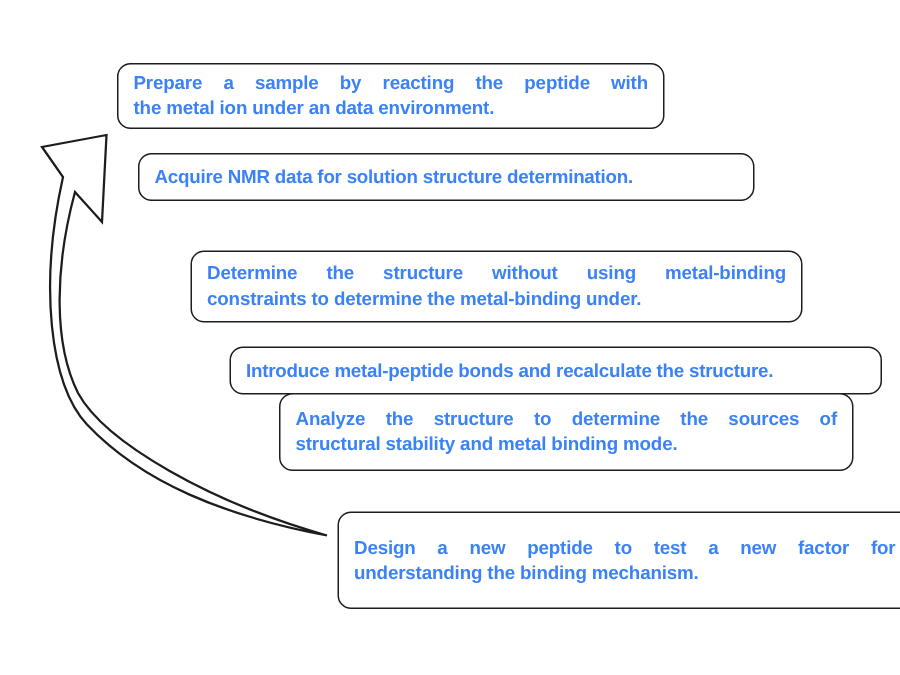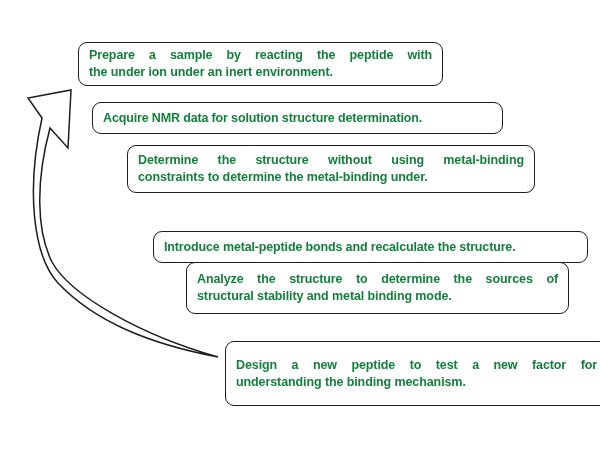--- a/index.html
+++ b/index.html
@@ -18,30 +18,30 @@
   .box {
     position:absolute;
     box-sizing:border-box;
     background:#ffffff;
     border:1.6px solid #1d1d1d;
     border-radius:9px;
     display:flex;
     flex-direction:column;
     justify-content:center;
     padding:0 10px;
-    color:#15803d;
+    color:#3b82f6;
     font-weight:700;
     font-size:12.5px;
   }
   .ln { line-height:17px; text-align:left; letter-spacing:-0.1px; }
   .ln.just { text-align:justify; text-align-last:justify; }
   .ln.one  { white-space:nowrap; letter-spacing:-0.15px; }
   .b1 { left:78px;  top:42px;  width:365px; height:44px; }
   .b2 { left:92px; top:102px; width:411px; height:32px; }
-  .b3 { left:127px; top:145px; width:408px; height:48px; }
+  .b3 { left:127px; top:167px; width:408px; height:48px; }
   .b4 { left:153px; top:231px; width:435px; height:32px; }
   .b5 { left:186px; top:262px; width:383px; height:52px; }
   .b6 { left:225px; top:341px; width:383px; height:65px; }
 </style>
 </head>
 <body>
 
 <div class="canvas">
 
   <svg class="arrow-layer" viewBox="0 0 600 450" xmlns="http://www.w3.org/2000/svg">
@@ -52,21 +52,21 @@
              L 71,90
              L 68,148
              L 50,128
              C 36,180 36,230 52,262
              C 70,295 140,335 218,357
              Z" stroke="#1d1d1d" stroke-width="1.5" stroke-miterlimit="6" fill="#ffffff"></path>
   </svg>
 
   <div class="box b1">
     <div class="ln just">Prepare a sample by reacting the peptide with</div>
-    <div class="ln">the under ion under an inert environment.</div>
+    <div class="ln">the metal ion under an data environment.</div>
   </div>
 
   <div class="box b2">
     <div class="ln one">Acquire NMR data for solution structure determination.</div>
   </div>
 
   <div class="box b3">
     <div class="ln just">Determine the structure without using metal-binding</div>
     <div class="ln">constraints to determine the metal-binding under.</div>
   </div>

